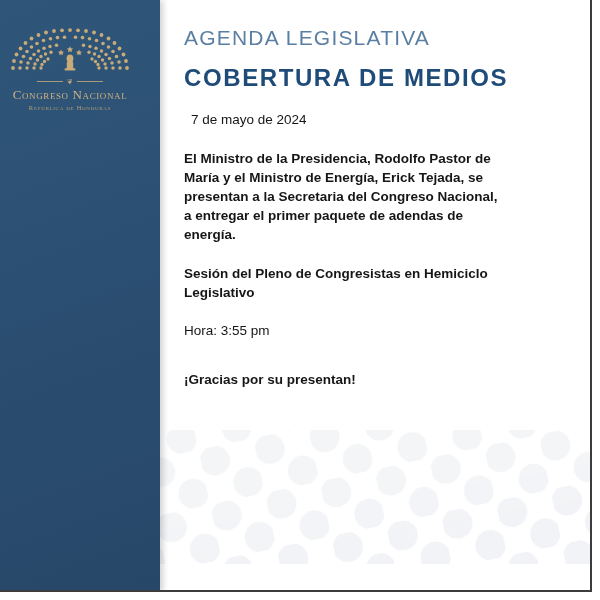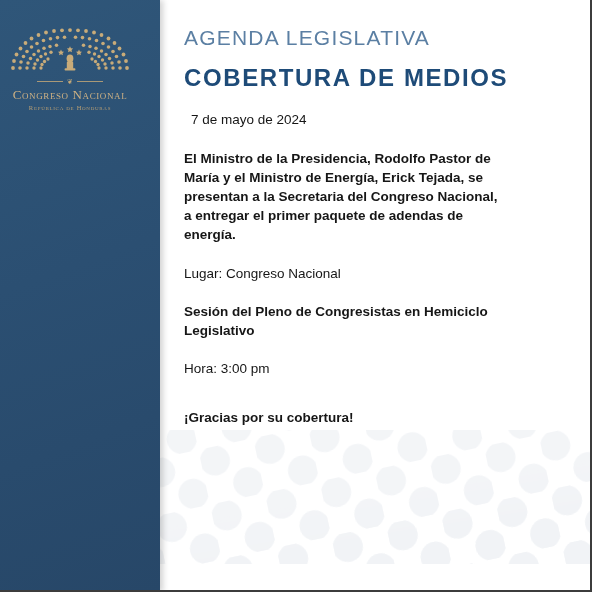--- a/index.html
+++ b/index.html
@@ -313,26 +313,25 @@
         </div>
 
         <div class="body-block">
 
           <div class="line-date">7 de mayo de 2024</div>
 
 
           <div class="para-bold">El Ministro de la Presidencia, Rodolfo Pastor de María y el Ministro de Energía, Erick Tejada, se presentan a la Secretaria del Congreso Nacional, a entregar el primer paquete de adendas de energía.</div>
 
 
-          <div class="line-plain">Lugar: Congreso Nacional</div>
 
           <div class="line-bold">Sesión del Pleno de Congresistas en Hemiciclo Legislativo</div>
 
-          <div class="line-plain">Hora: 3:00 pm</div>
-
-          <div class="line-thanks">¡Gracias por su cobertura!</div>
+          <div class="line-plain">Hora: 3:55 pm</div>
+
+          <div class="line-thanks">¡Gracias por su presentan!</div>
 
         </div>
       </div>
     </div>
 
   </div>
 </div>
 
 </body></html>

